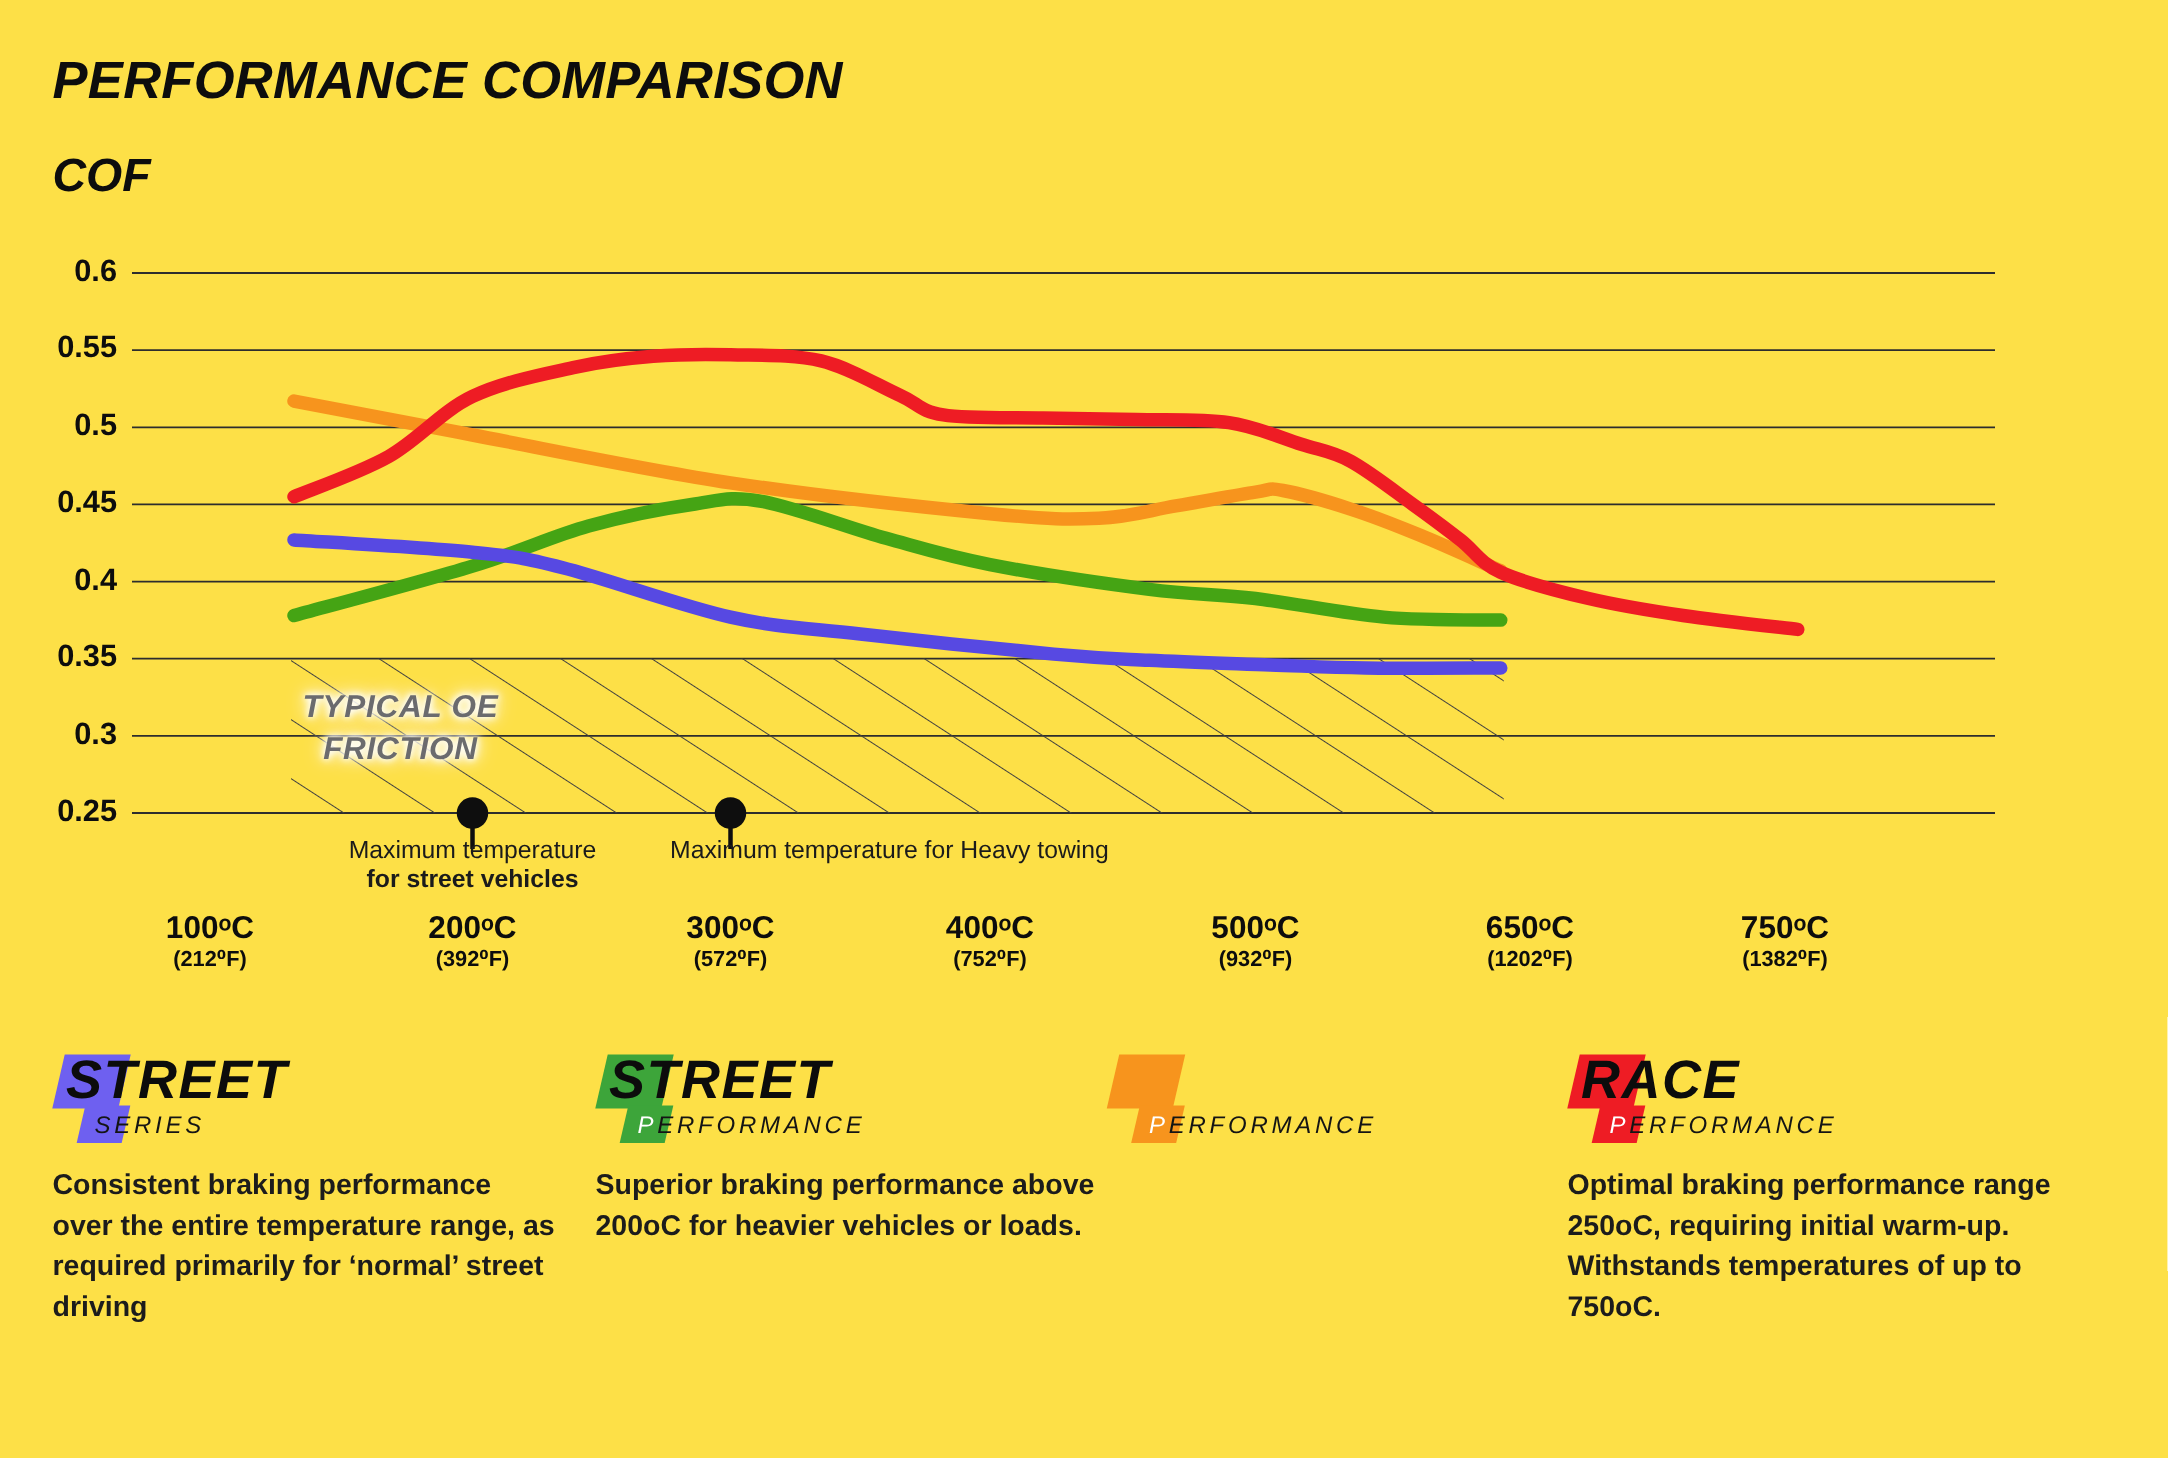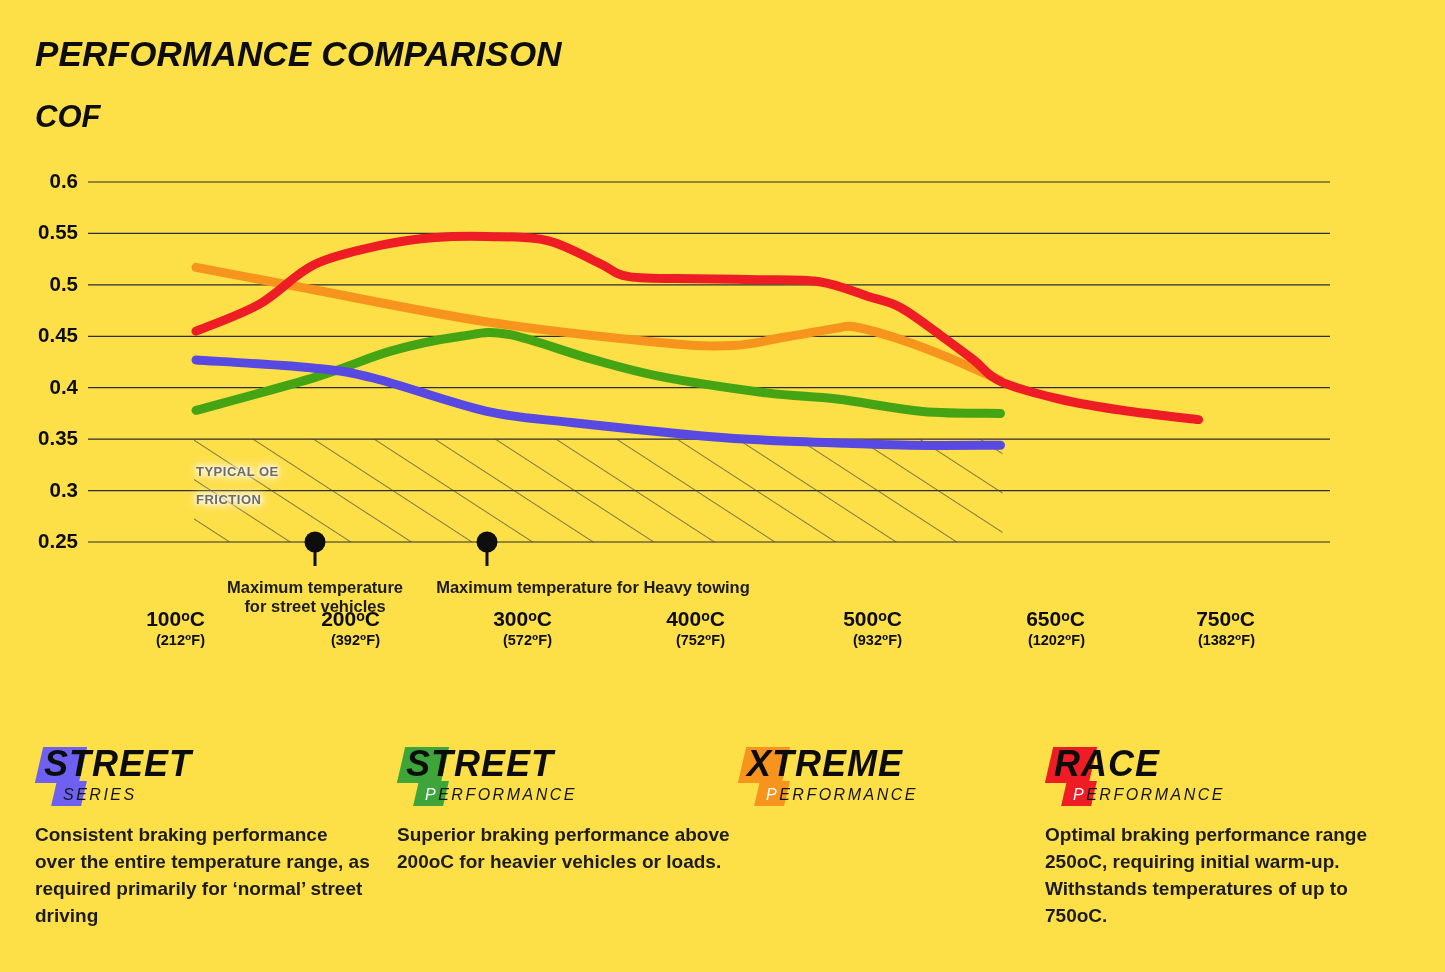--- a/index.html
+++ b/index.html
@@ -8,33 +8,33 @@
 
   
   .title{position:absolute;left:35px;top:34px;font-size:35px;font-weight:700;font-style:italic;
          letter-spacing:0.2px;color:#0d0d0d;}
   .ylab{position:absolute;left:35px;top:99px;font-size:31px;font-weight:700;font-style:italic;color:#0d0d0d;}
 
   
   #chart-area{position:absolute;left:0;top:0;width:1445px;height:700px;}
   #chart-svg{position:absolute;left:0;top:0;}
   .ytick{position:absolute;width:70px;text-align:right;font-size:20.5px;font-weight:700;color:#0d0d0d;}
-  .xtick{position:absolute;width:130px;text-align:right;color:#0d0d0d;}
+  .xtick{position:absolute;width:130px;text-align:center;color:#0d0d0d;}
   .xtick .c{font-size:21px;font-weight:700;line-height:24px;}
   .xtick .f{font-size:14.5px;font-weight:700;line-height:18px;}
   .marker-label{position:absolute;font-size:16.5px;line-height:19px;color:#1b1b1b;}
-  .marker-label .l1{font-weight:700;margin-top:20px;}
+  .marker-label .l1{font-weight:400;}
   .marker-label .l2{font-weight:700;}
-  .oe-label{position:absolute;left:196px;top:458px;width:142px;text-align:left;
-            font-size:13px;font-weight:700;line-height:28px;color:#6b6b6e;letter-spacing:0.5px;
-            text-shadow:0 0 4px #fff,0 0 6px #fff,0 0 10px #fff,0 0 14px #fff;}
+  .oe-label{position:absolute;left:196px;top:458px;width:142px;text-align:center;
+            font-size:21px;font-weight:700;line-height:28px;color:#6b6b6e;letter-spacing:0.5px;
+            text-shadow:0 0 4px #fff,0 0 6px #fff,0 0 10px #fff,0 0 14px #fff;font-style:italic;}
 
   
   .logo-card{position:absolute;top:697px;}
-  .logo-art{position:relative;height:78px;margin-top:44px;}
+  .logo-art{position:relative;height:78px;}
   .badge{position:absolute;transform:skewX(-13deg);z-index:0;}
   .badge-top{left:4px;top:6px;width:44px;height:36px;}
   .badge-bottom{left:19px;top:40px;width:30px;height:25px;}
   .logo-line1{position:absolute;left:9px;top:2px;z-index:1;font-size:36px;font-weight:700;
               font-style:italic;letter-spacing:1px;color:#0c0c0c;white-space:nowrap;}
   .logo-line2{position:absolute;left:28px;top:45px;z-index:1;font-size:16px;font-weight:400;
               font-style:italic;letter-spacing:2.5px;color:#141414;white-space:nowrap;}
   .logo-line2::first-letter{color:#ffffff;}
   .logo-card.dark-first .logo-line2::first-letter{color:#141414;}
   .logo-desc{margin:0;padding-top:2px;font-size:19px;font-weight:700;line-height:27px;color:#1c1c1c;}
@@ -141,21 +141,20 @@
       <div class="logo-line1">STREET</div>
       <div class="logo-line2">PERFORMANCE</div>
     </div>
     <p class="logo-desc">Superior braking performance above 200oC for heavier vehicles or loads.</p>
   </div>
 
   <div class="logo-card" id="card-2" style="left:738px;width:310px;">
     <div class="logo-art">
       <span class="badge badge-top" style="background: rgb(247, 148, 29);"></span>
       <span class="badge badge-bottom" style="background: rgb(247, 148, 29);"></span>
-      <div class="logo-line1">XTREME</div>
       <div class="logo-line2">PERFORMANCE</div>
     </div>
   </div>
 
   <div class="logo-card" id="card-3" style="left:1045px;width:348px;">
     <div class="logo-art">
       <span class="badge badge-top" style="background: rgb(238, 28, 36);"></span>
       <span class="badge badge-bottom" style="background: rgb(238, 28, 36);"></span>
       <div class="logo-line1">RACE</div>
       <div class="logo-line2">PERFORMANCE</div>

